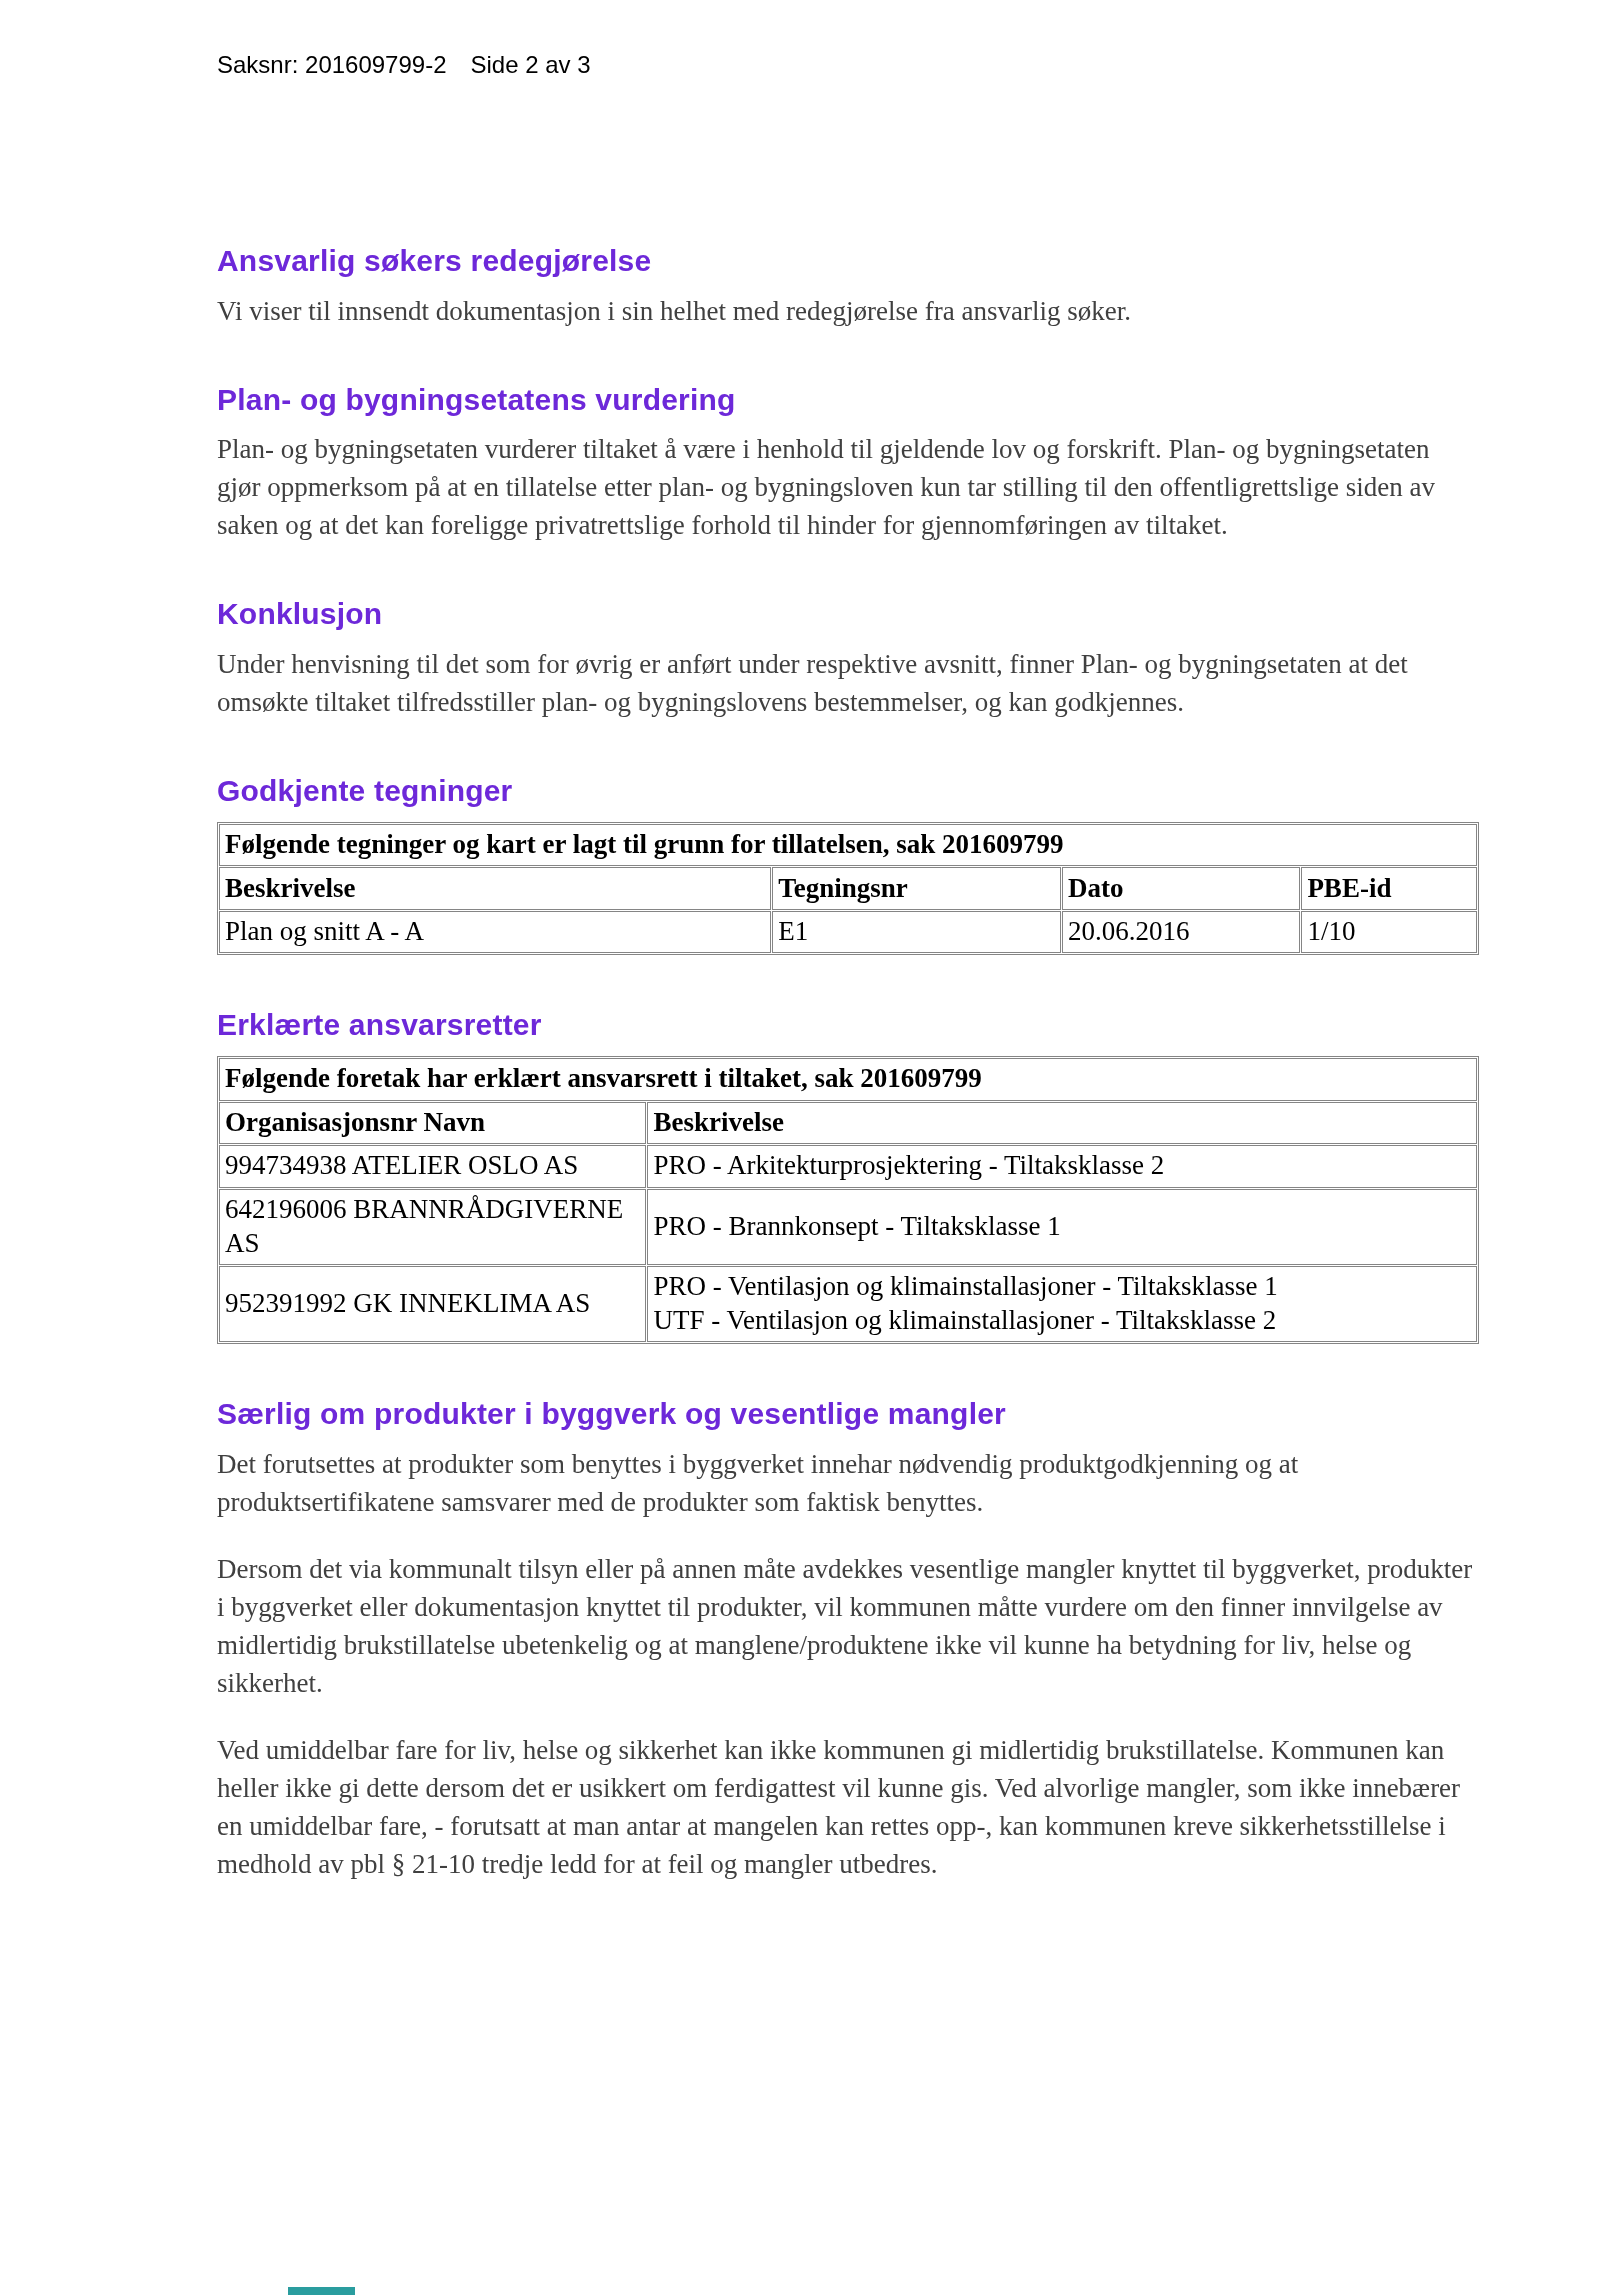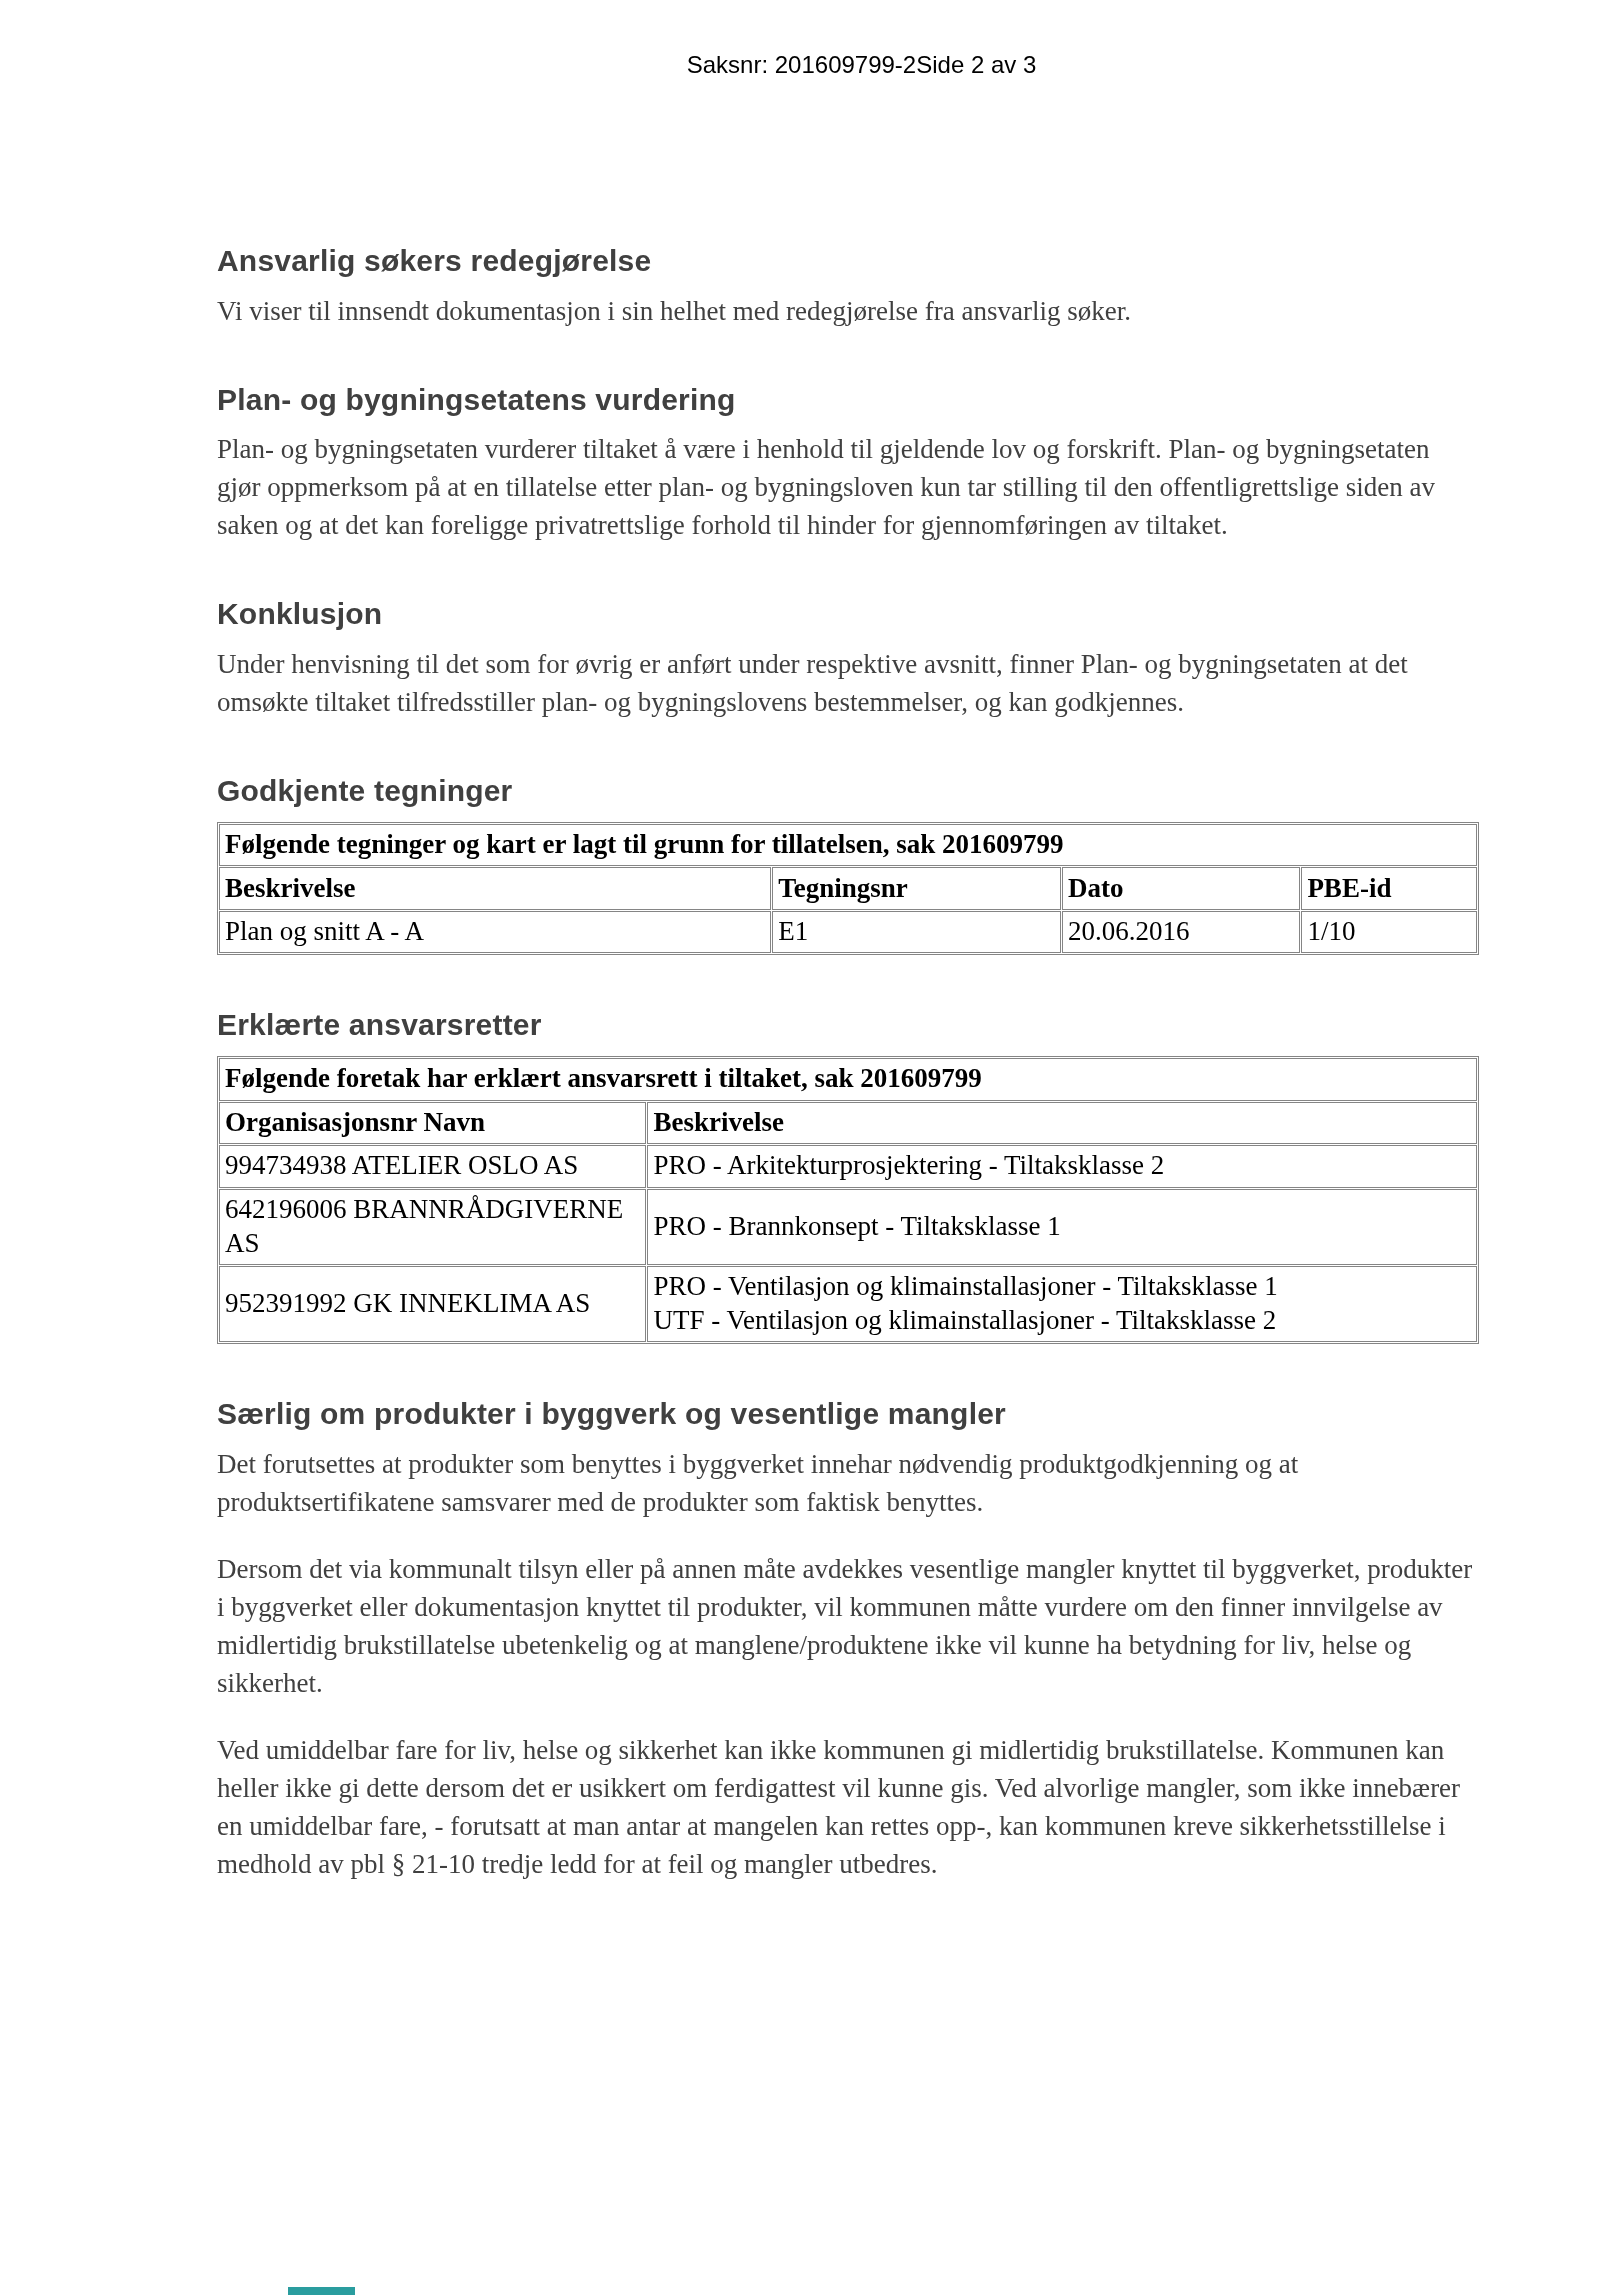--- a/index.html
+++ b/index.html
@@ -7,29 +7,30 @@
   .page {
     position: relative;
     width: 1624px;
     height: 2295px;
     background: #ffffff;
     color: #000000;
     overflow: hidden;
   }
   .doc-header {
     display: flex;
-    justify-content: center;
+    justify-content: flex-start;
     padding: 51px 118px 0 217px;
     font: 24px "Liberation Sans", sans-serif;
     color: #000000;
+    gap: 24px;
   }
   .doc-body { padding: 0 145px 0 217px; }
   h2.sec {
     font: 700 30px "Liberation Sans", sans-serif;
-    color: #404040;
+    color: #6d28d9;
     margin: 53px 0 13.7px 0;
     letter-spacing: 0.2px;
   }
   h2.sec.first { margin-top: 165px; }
   p.body {
     font: 27px/38px "Liberation Serif", serif;
     color: #404040;
     margin: 0 4px 29px 0;
   }
   table.doc-table {

